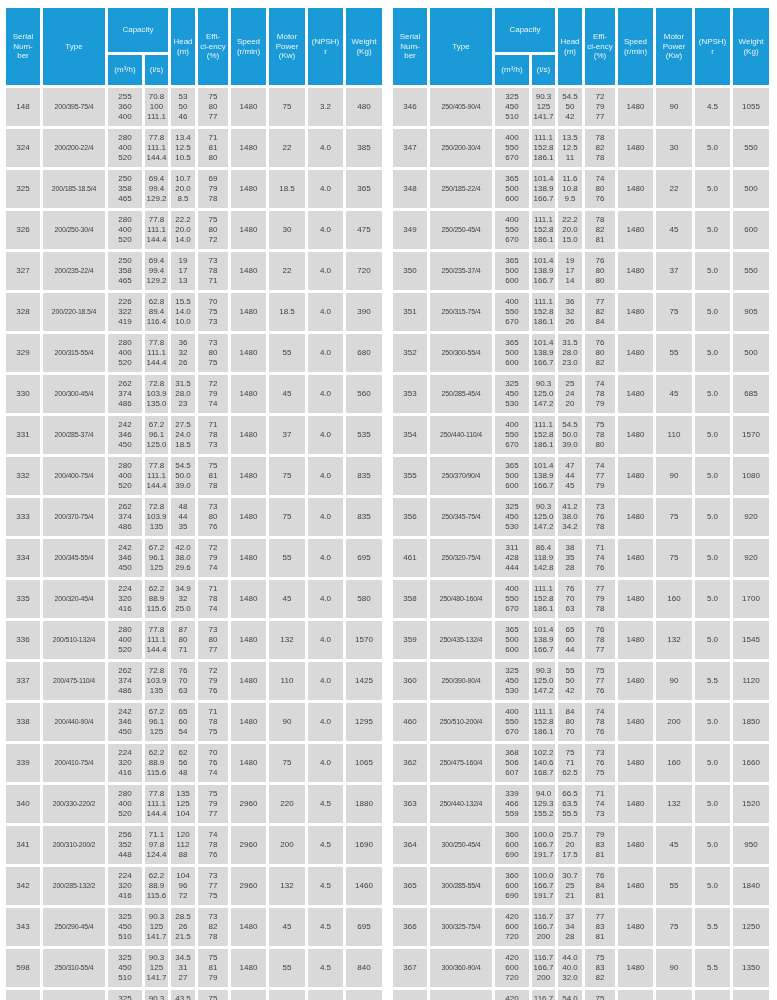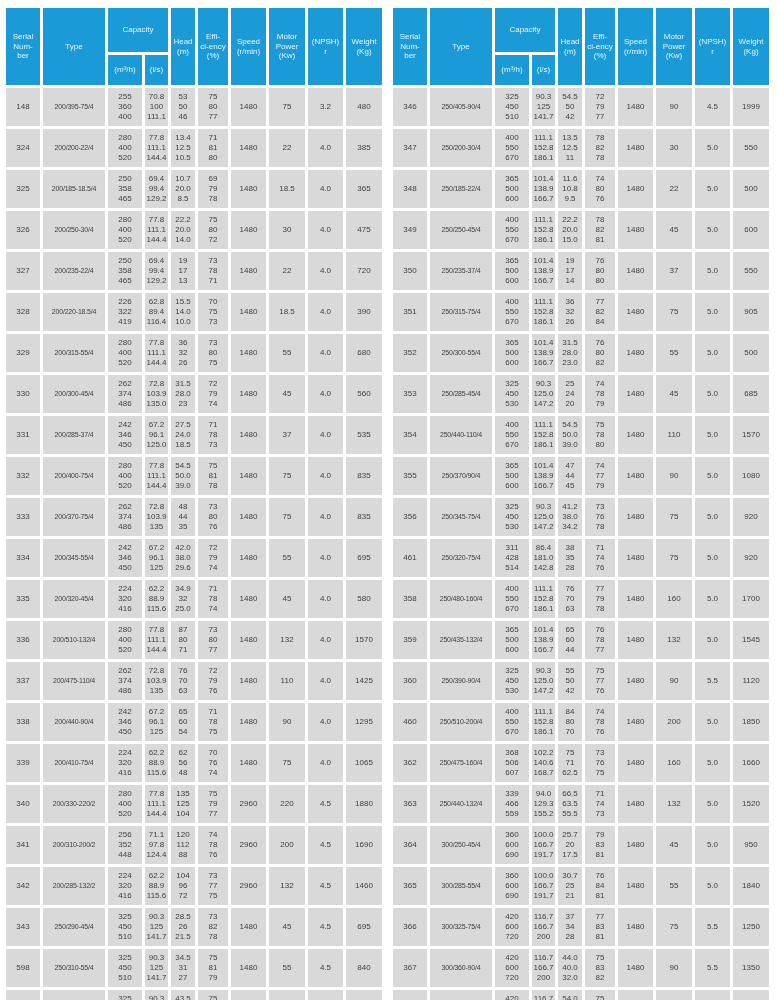--- a/index.html
+++ b/index.html
@@ -583,21 +583,21 @@
 141.7</td>
           <td>54.5
 50
 42</td>
           <td>72
 79
 77</td>
           <td>1480</td>
           <td>90</td>
           <td>4.5</td>
-          <td>1999</td>
+          <td>1055</td>
         </tr>
         <tr>
           <td>347</td>
           <td class="type-cell">250/200-30/4</td>
           <td>400
 550
 670</td>
           <td>111.1
 152.8
 186.1</td>
@@ -790,23 +790,23 @@
           <td>1480</td>
           <td>75</td>
           <td>5.0</td>
           <td>920</td>
         </tr>
         <tr>
           <td>461</td>
           <td class="type-cell">250/320-75/4</td>
           <td>311
 428
-514</td>
+444</td>
           <td>86.4
-181.0
+118.9
 142.8</td>
           <td>38
 35
 28</td>
           <td>71
 74
 76</td>
           <td>1480</td>
           <td>75</td>
           <td>5.0</td>

